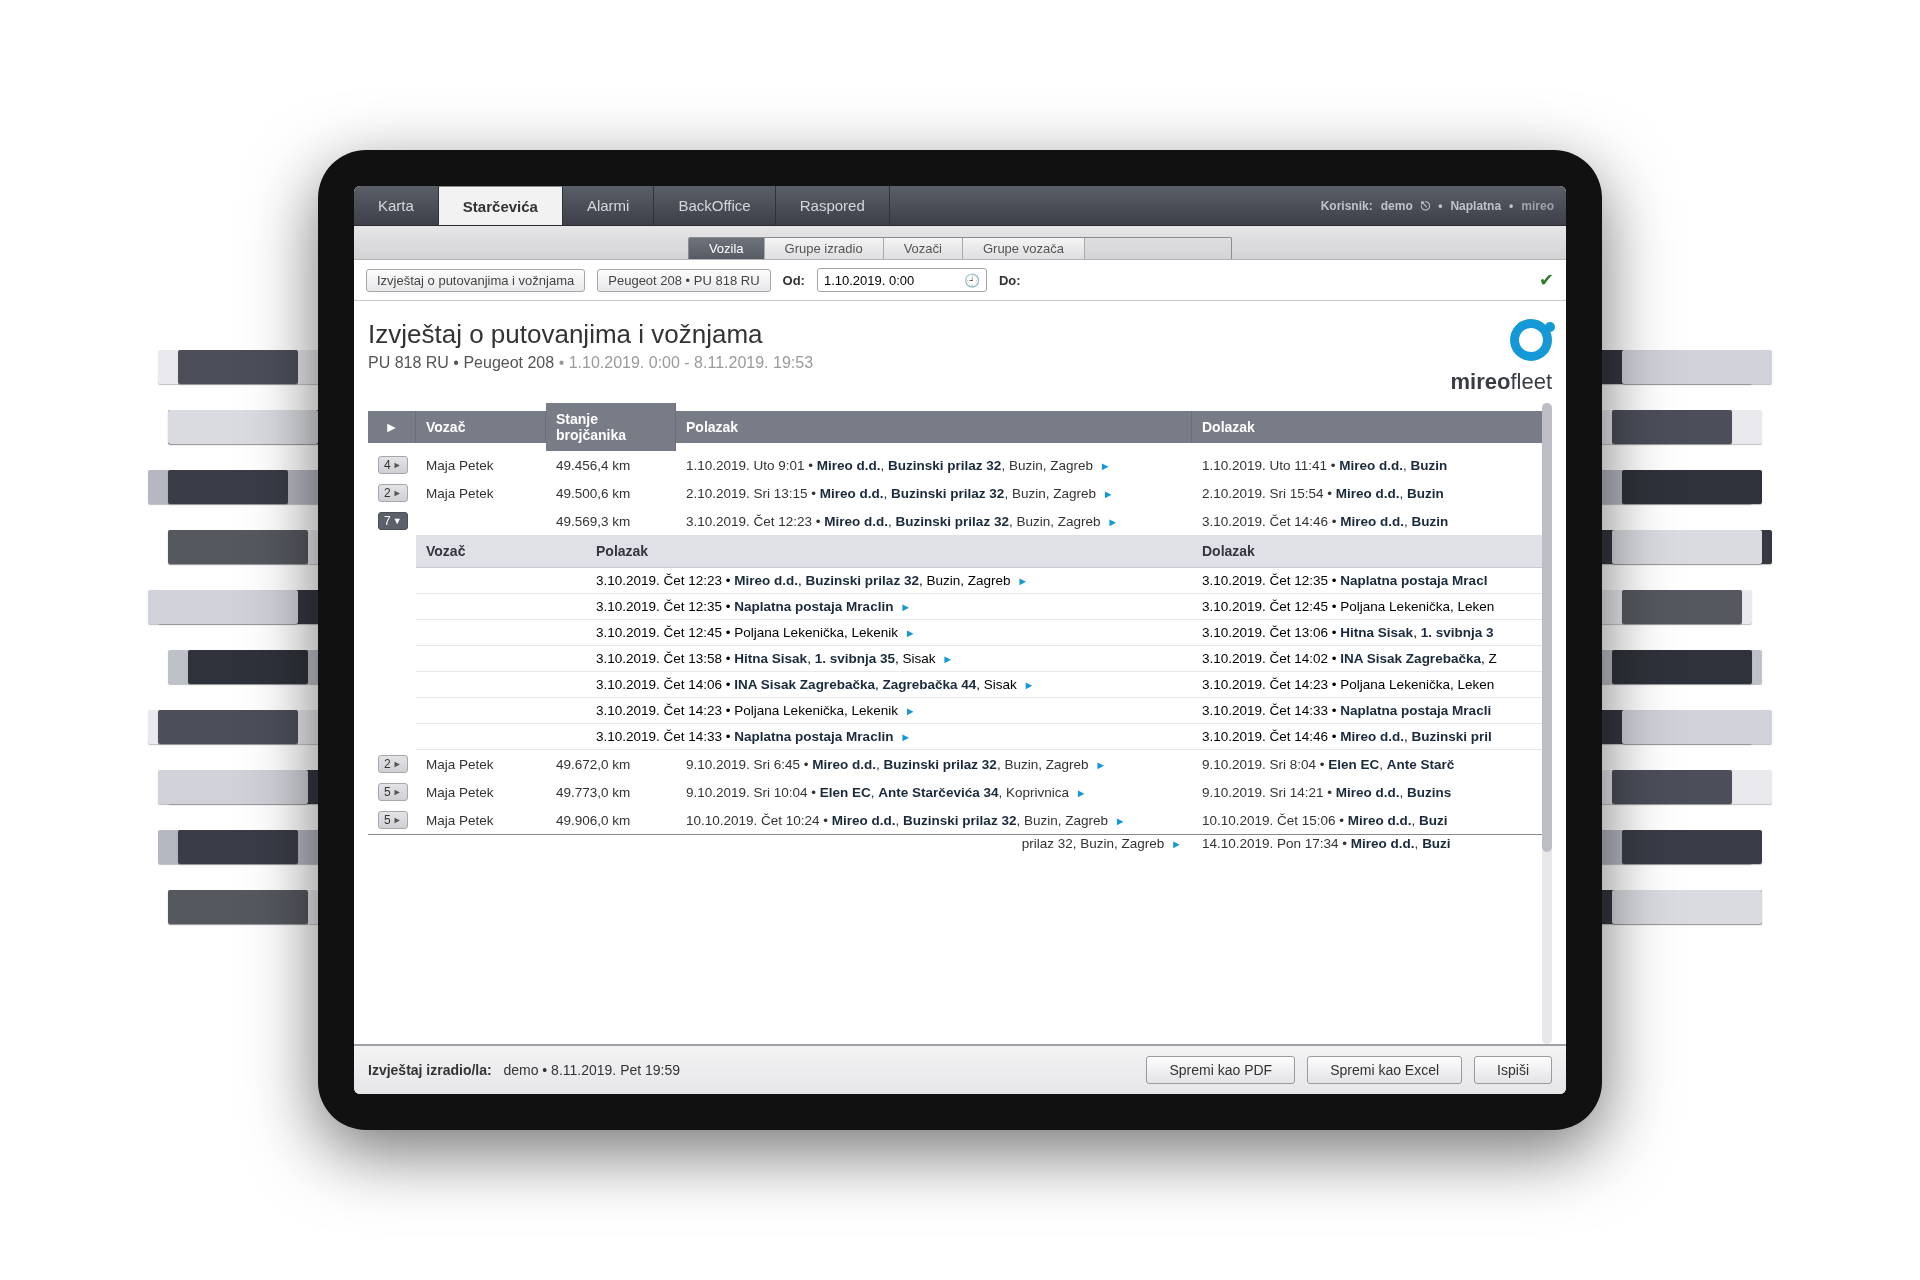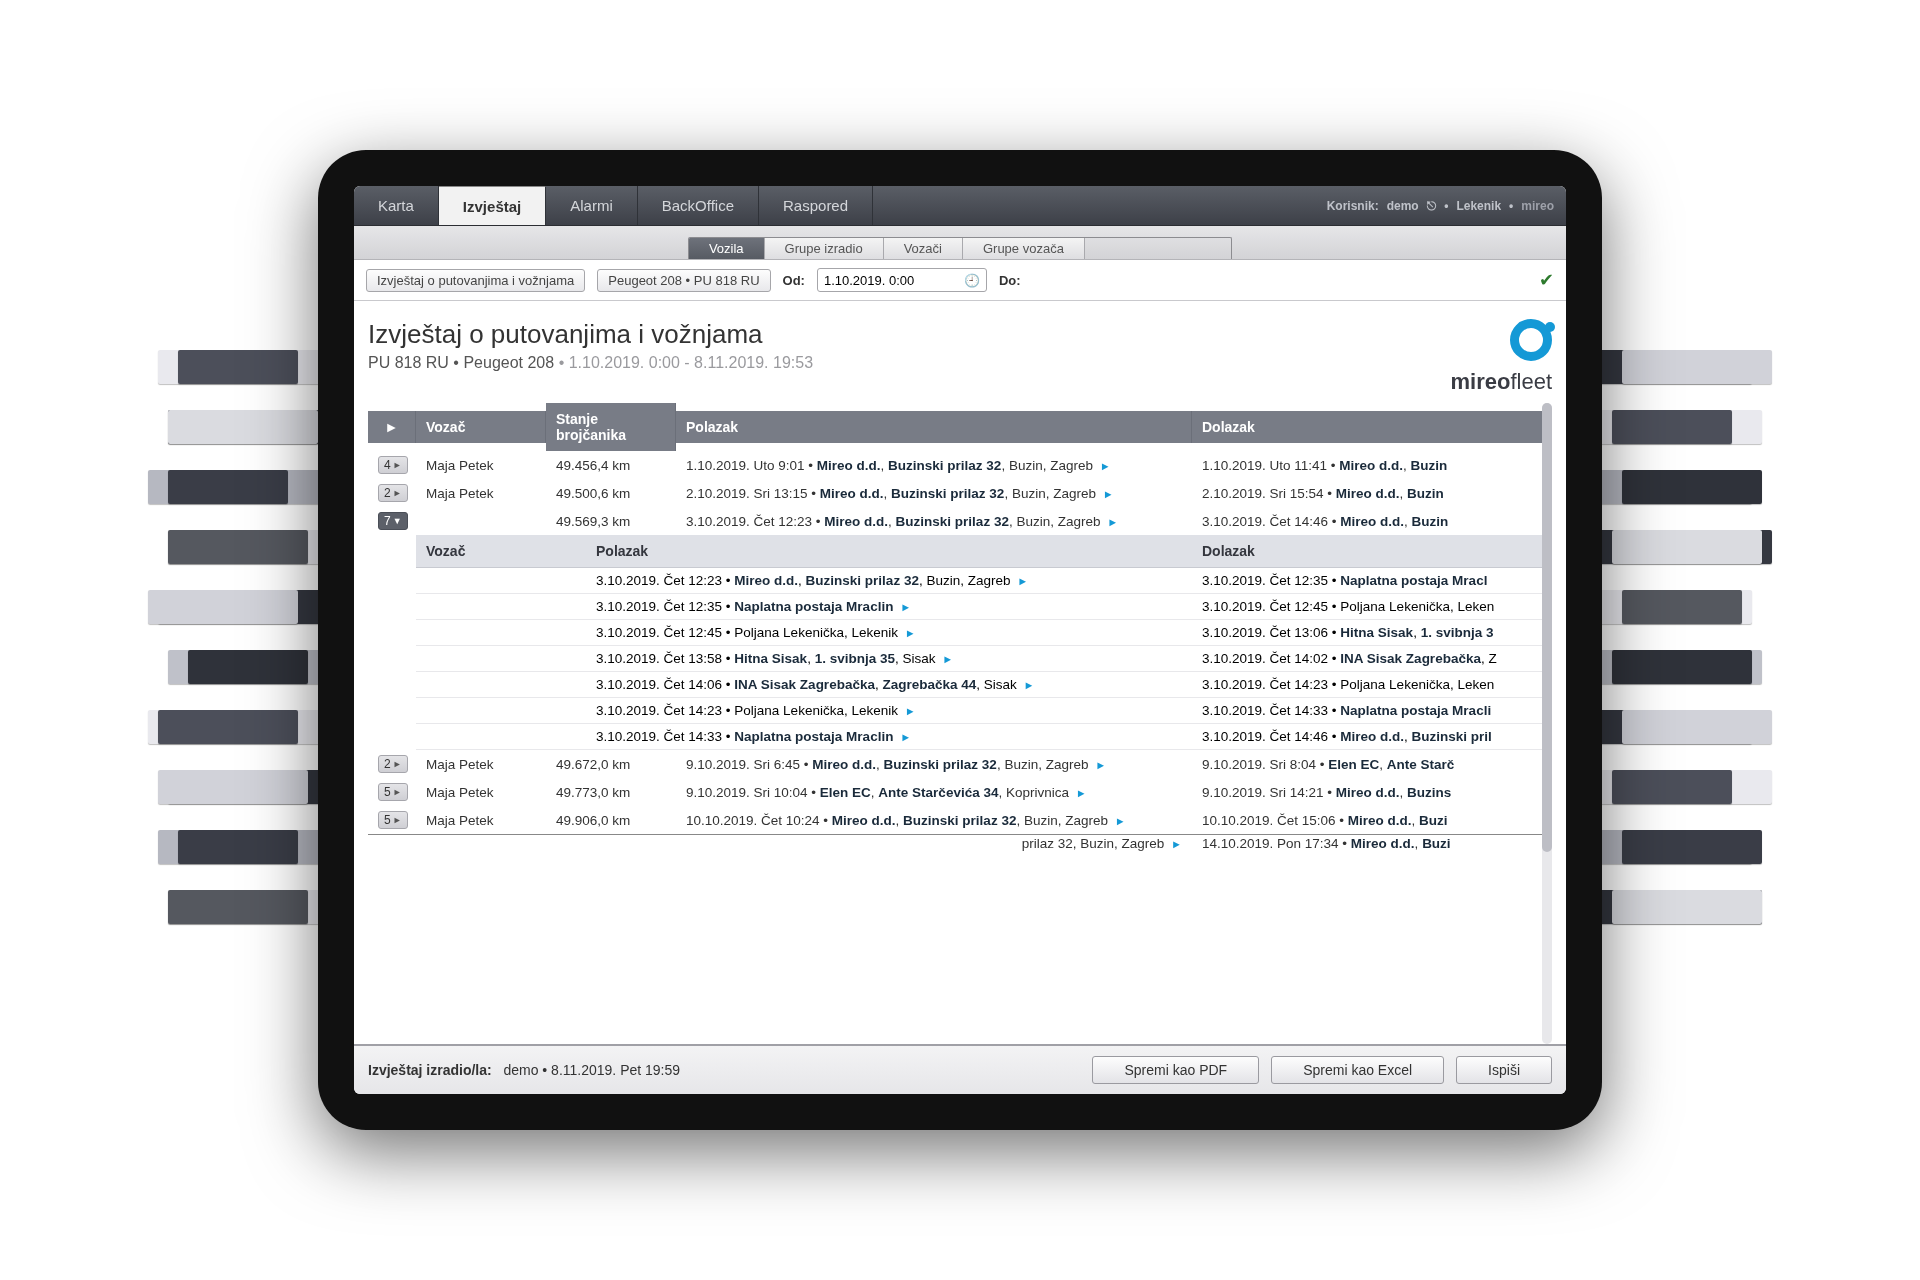--- a/index.html
+++ b/index.html
@@ -212,21 +212,21 @@
     padding: 10px 14px;
     display:flex; align-items:center; justify-content:space-between;
     font-size: 14px;
   }
   .footer .left { color:#333; }
   .footer .left b { font-weight:bold; }
   .footer .btns { display:flex; gap:12px; }
   .btn {
     border:1px solid #9a9aa0; border-radius:3px;
     background:linear-gradient(#fdfdfd,#e3e3e7);
-    padding:5px 31px;
+    padding:5px 22px;
     font-size:14px;
     color:#333;
     cursor:pointer;
   }
   .b1 { font-weight:bold; color:#1a2a3a; }
   .vscroll {
     position:absolute; right:14px; top:0; bottom:0; width:10px;
     background: #e8e8eb; border-radius:5px;
   }
   .vscroll .vthumb { position:absolute; left:0; right:0; top:0; height:70%; background:#bdbec5; border-radius:5px; }
@@ -293,32 +293,32 @@
     <div class="brick" style="top: 890px; width: 200px; background: rgb(53, 56, 65); left: 1562px;"></div>
     <div class="brick" style="top: 890px; width: 150px; background: rgb(218, 219, 224); left: 1612px;"></div>
   </div>
 
 <div class="tablet">
   <div class="tablet-inner">
 
     <div class="topbar">
       <div id="tabs-holder" style="display:flex;">
           <div class="tab first">Karta</div>
-          <div class="tab active">Izvještaj</div>
+          <div class="tab active">Starčevića</div>
           <div class="tab">Alarmi</div>
           <div class="tab">BackOffice</div>
           <div class="tab">Raspored</div>
         </div>
       <div class="spacer"></div>
       <div class="right">
         <span>Korisnik:</span>
         <span>demo</span>
         <span>⎋</span>
         <span>•</span>
-        <span>Lekenik</span>
+        <span>Naplatna</span>
         <span>•</span>
         <span class="logo-ico">mireo</span>
       </div>
     </div>
 
     <div class="subtabs-wrap">
       <div class="subtabs" id="subtabs-holder">
           <div class="subtab active">Vozila</div>
           <div class="subtab">Grupe izradio</div>
           <div class="subtab">Vozači</div>

